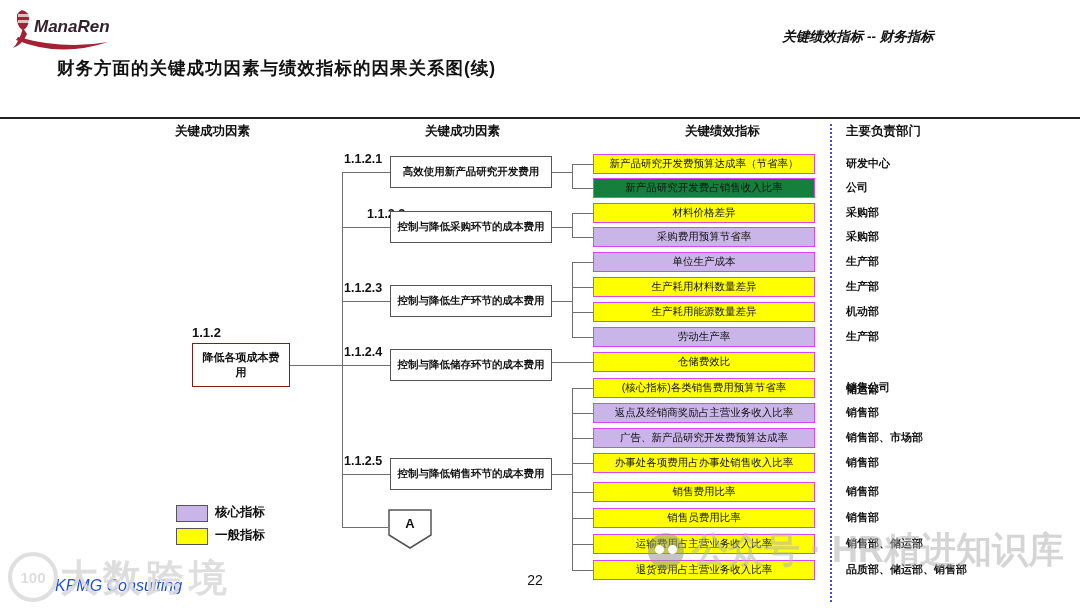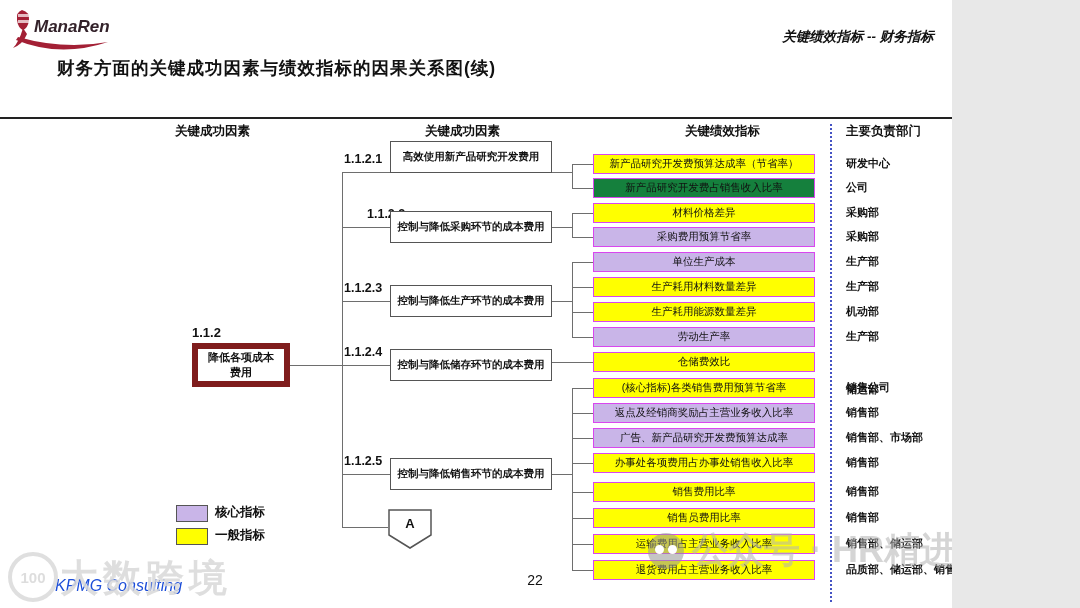--- a/index.html
+++ b/index.html
@@ -1,27 +1,27 @@
 <!DOCTYPE html>
 <html><head>
 <meta charset="utf-8">
 <style>
   html,body{margin:0;padding:0;background:#e8e8e8;}
-  .stage{position:relative;width:952px;height:608px;background:#ffffff;overflow:hidden;
+  .stage{position:relative;width:1080px;height:608px;background:#ffffff;overflow:hidden;
          font-family:"Liberation Sans","DejaVu Sans",sans-serif;color:#111;}
   .abs{position:absolute;}
   .hl{position:absolute;height:0;border-top:1px solid #6e6e6e;}
   .vl{position:absolute;width:0;border-left:1px solid #6e6e6e;}
   .title{position:absolute;left:57px;top:56px;font-size:17.5px;font-weight:bold;letter-spacing:1px;}
   .corner{position:absolute;left:758px;top:28px;width:200px;font-size:13.5px;font-weight:bold;font-style:italic;text-align:center;}
   .rule{position:absolute;left:0;top:117px;width:1080px;height:0;border-top:2px solid #222;}
   .colhead{position:absolute;top:123px;font-size:12.5px;font-weight:bold;text-align:center;}
   .divider{position:absolute;left:830px;top:124px;height:478px;width:0;border-left:2px dotted #4553c4;}
   .rootcode{position:absolute;left:192px;top:325px;font-size:13px;font-weight:bold;}
-  .rootbox{position:absolute;left:192px;top:343px;width:98px;height:44px;border:6px solid #7f1d1d;background:#fff;
+  .rootbox{position:absolute;left:192px;top:343px;width:98px;height:44px;border:1px solid #7f1d1d;background:#fff;
            display:flex;align-items:center;justify-content:center;text-align:center;
            font-size:11px;font-weight:bold;padding:2px 6px;box-sizing:border-box;}
   .gcode{position:absolute;left:344px;width:50px;font-size:12.5px;font-weight:bold;}
   .factor{position:absolute;left:390px;width:162px;height:32px;border:1px solid #555;background:#fff;
           display:flex;align-items:center;justify-content:center;text-align:center;
           font-size:10.5px;font-weight:bold;padding:1px 4px;box-sizing:border-box;}
   .ind{position:absolute;left:593px;width:222px;height:20px;border:1px solid #d946ef;
        display:flex;align-items:center;justify-content:center;
        font-size:10.5px;font-weight:normal;box-sizing:border-box;white-space:nowrap;}
   .dept{position:absolute;left:846px;height:16px;font-size:11px;font-weight:bold;white-space:nowrap;}
@@ -77,21 +77,21 @@
   <i class="hl" style="left:342px;top:365px;width:48px;"></i>
   <i class="hl" style="left:342px;top:474px;width:48px;"></i>
   <i class="hl" style="left:342px;top:527px;width:46px;"></i>
 
   <div class="gcode" style="top:152px;">1.1.2.1</div>
   <div class="gcode" style="top:207px;padding-left:23px;">1.1.2.2</div>
   <div class="gcode" style="top:281px;">1.1.2.3</div>
   <div class="gcode" style="top:345px;">1.1.2.4</div>
   <div class="gcode" style="top:454px;">1.1.2.5</div>
 
-  <div class="factor" style="top:141px;">高效使用新产品研究开发费用</div>
+  <div class="factor" style="top:156px;">高效使用新产品研究开发费用</div>
   <div class="factor" style="top:211px;">控制与降低采购环节的成本费用</div>
   <div class="factor" style="top:285px;">控制与降低生产环节的成本费用</div>
   <div class="factor" style="top:349px;">控制与降低储存环节的成本费用</div>
   <div class="factor" style="top:458px;">控制与降低销售环节的成本费用</div>
 
   <i class="hl" style="left:552px;top:172px;width:20px;"></i>
   <i class="vl" style="left:572px;top:164px;height:24px;"></i>
   <i class="hl" style="left:572px;top:164px;width:21px;"></i>
   <i class="hl" style="left:572px;top:188px;width:21px;"></i>
 

